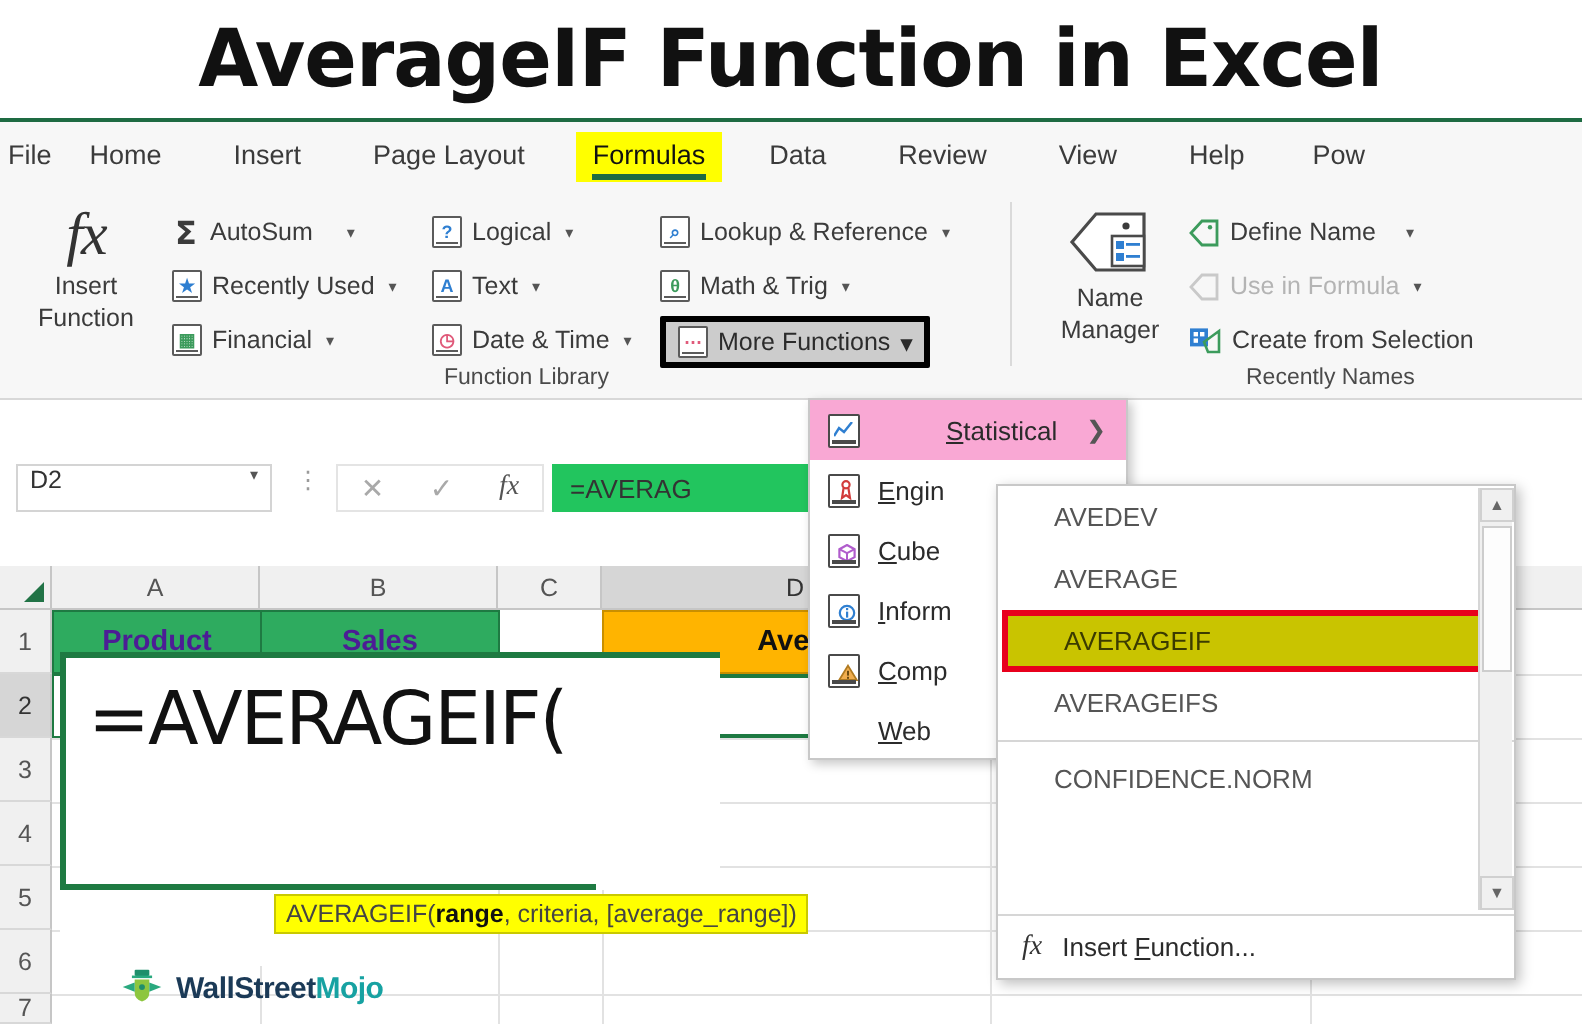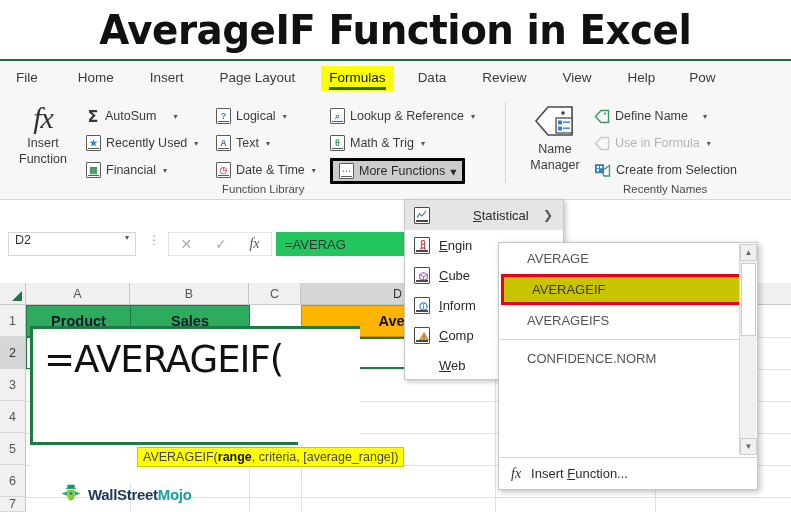--- a/index.html
+++ b/index.html
@@ -172,21 +172,21 @@
   .rowhdr.sel { background:#d6d6d6; color:#333;}
   .gridline-v { position:absolute; width:1px; background:#e2e2e2; }
   .gridline-h { position:absolute; height:1px; background:#e2e2e2; }
 
   .cell {
     position:absolute; height:32px;
     display:flex; align-items:center; justify-content:center;
     font-size:14px; color:#222;
   }
   .cell.hdr-green {
-    background:#2eab5f; color:#0f172a; font-weight:bold; font-size:14.5px;
+    background:#2eab5f; color:#4c1d95; font-weight:bold; font-size:14.5px;
     border:1px solid #1e7a42;
   }
   .cell.hdr-orange {
     background:#ffb400; color:#111; font-weight:bold; font-size:14.5px;
     border:1px solid #c98f00;
   }
   .cell.body-b { border:1px solid #1e7a42; background:#fff; }
   .cell.active-d { border:2px solid #1e7a42; background:#fff; justify-content:flex-end; padding-right:6px;}
 
   
@@ -228,21 +228,21 @@
   
   .dd1 {
     position:absolute; left:404px; top:199px; width:160px; height:181px;
     background:#ffffff; border:1px solid #c8c8c8;
     box-shadow:2px 2px 5px rgba(0,0,0,0.22);
   }
   .dd1-item {
     position:relative; height:30px; display:flex; align-items:center; gap:9px;
     padding-left:9px; font-size:13px; color:#2b2b2b; white-space:nowrap;
   }
-  .dd1-item.hl { background:#e5e5e5;gap:43px; }
+  .dd1-item.hl { background:#f9a8d4;gap:43px; }
   .dd1-item .arrow { position:absolute; right:10px; font-size:12px; color:#555; }
   .mi {
     width:16px; height:17px; border:1.3px solid #4a4a4a; border-radius:1px;
     position:relative; background:#fff; flex:0 0 auto;
   }
   .mi::after { content:""; position:absolute; left:1px; right:1px; bottom:1px; height:1.3px; background:#4a4a4a; }
   .u { text-decoration:underline; }
 
   
   .dd2 {
@@ -286,22 +286,22 @@
 <body>
 
 <div id="root">
 
   <div class="title-banner">
     <div class="title-text">AverageIF Function in Excel</div>
   </div>
   <div class="title-rule"></div>
 
   <div class="ribbon-tabs">
-    <div class="tab" style="margin-left:14px;"><span>File</span></div>
-    <div class="tab" style="margin-left:36px;"><span>Home</span></div>
+    <div class="tab" style="margin-left:2px;"><span>File</span></div>
+    <div class="tab" style="margin-left:15px;"><span>Home</span></div>
     <div class="tab" style="margin-left:32px;"><span>Insert</span></div>
     <div class="tab" style="margin-left:32px;"><span>Page Layout</span></div>
     <div class="tab active" style="margin-left:24px;">
       <span>Formulas</span>
       <span class="tab-underline"></span>
     </div>
     <div class="tab" style="margin-left:22px;"><span>Data</span></div>
     <div class="tab" style="margin-left:32px;"><span>Review</span></div>
     <div class="tab" style="margin-left:32px;"><span>View</span></div>
     <div class="tab" style="margin-left:32px;"><span>Help</span></div>
@@ -532,20 +532,21 @@
         </svg>
       </span>
       <span><span class="u">C</span><span>omp</span></span>
     </div>
     <div class="dd1-item" style="padding-left:34px;">
       <span><span class="u">W</span><span>eb</span></span>
     </div>
   </div>
 
   <div class="dd2">
+    <div class="dd2-item">AVEDEV</div>
     <div class="dd2-item">AVERAGE</div>
     <div class="dd2-item selected">AVERAGEIF</div>
     <div class="dd2-item">AVERAGEIFS</div>
     <div class="dd2-sep"></div>
     <div class="dd2-item">CONFIDENCE.NORM</div>
 
     <div class="dd2-sb">
       <div class="sb-btn" style="top:0;">▲</div>
       <div class="sb-thumb"></div>
       <div class="sb-btn" style="bottom:0;">▼</div>

